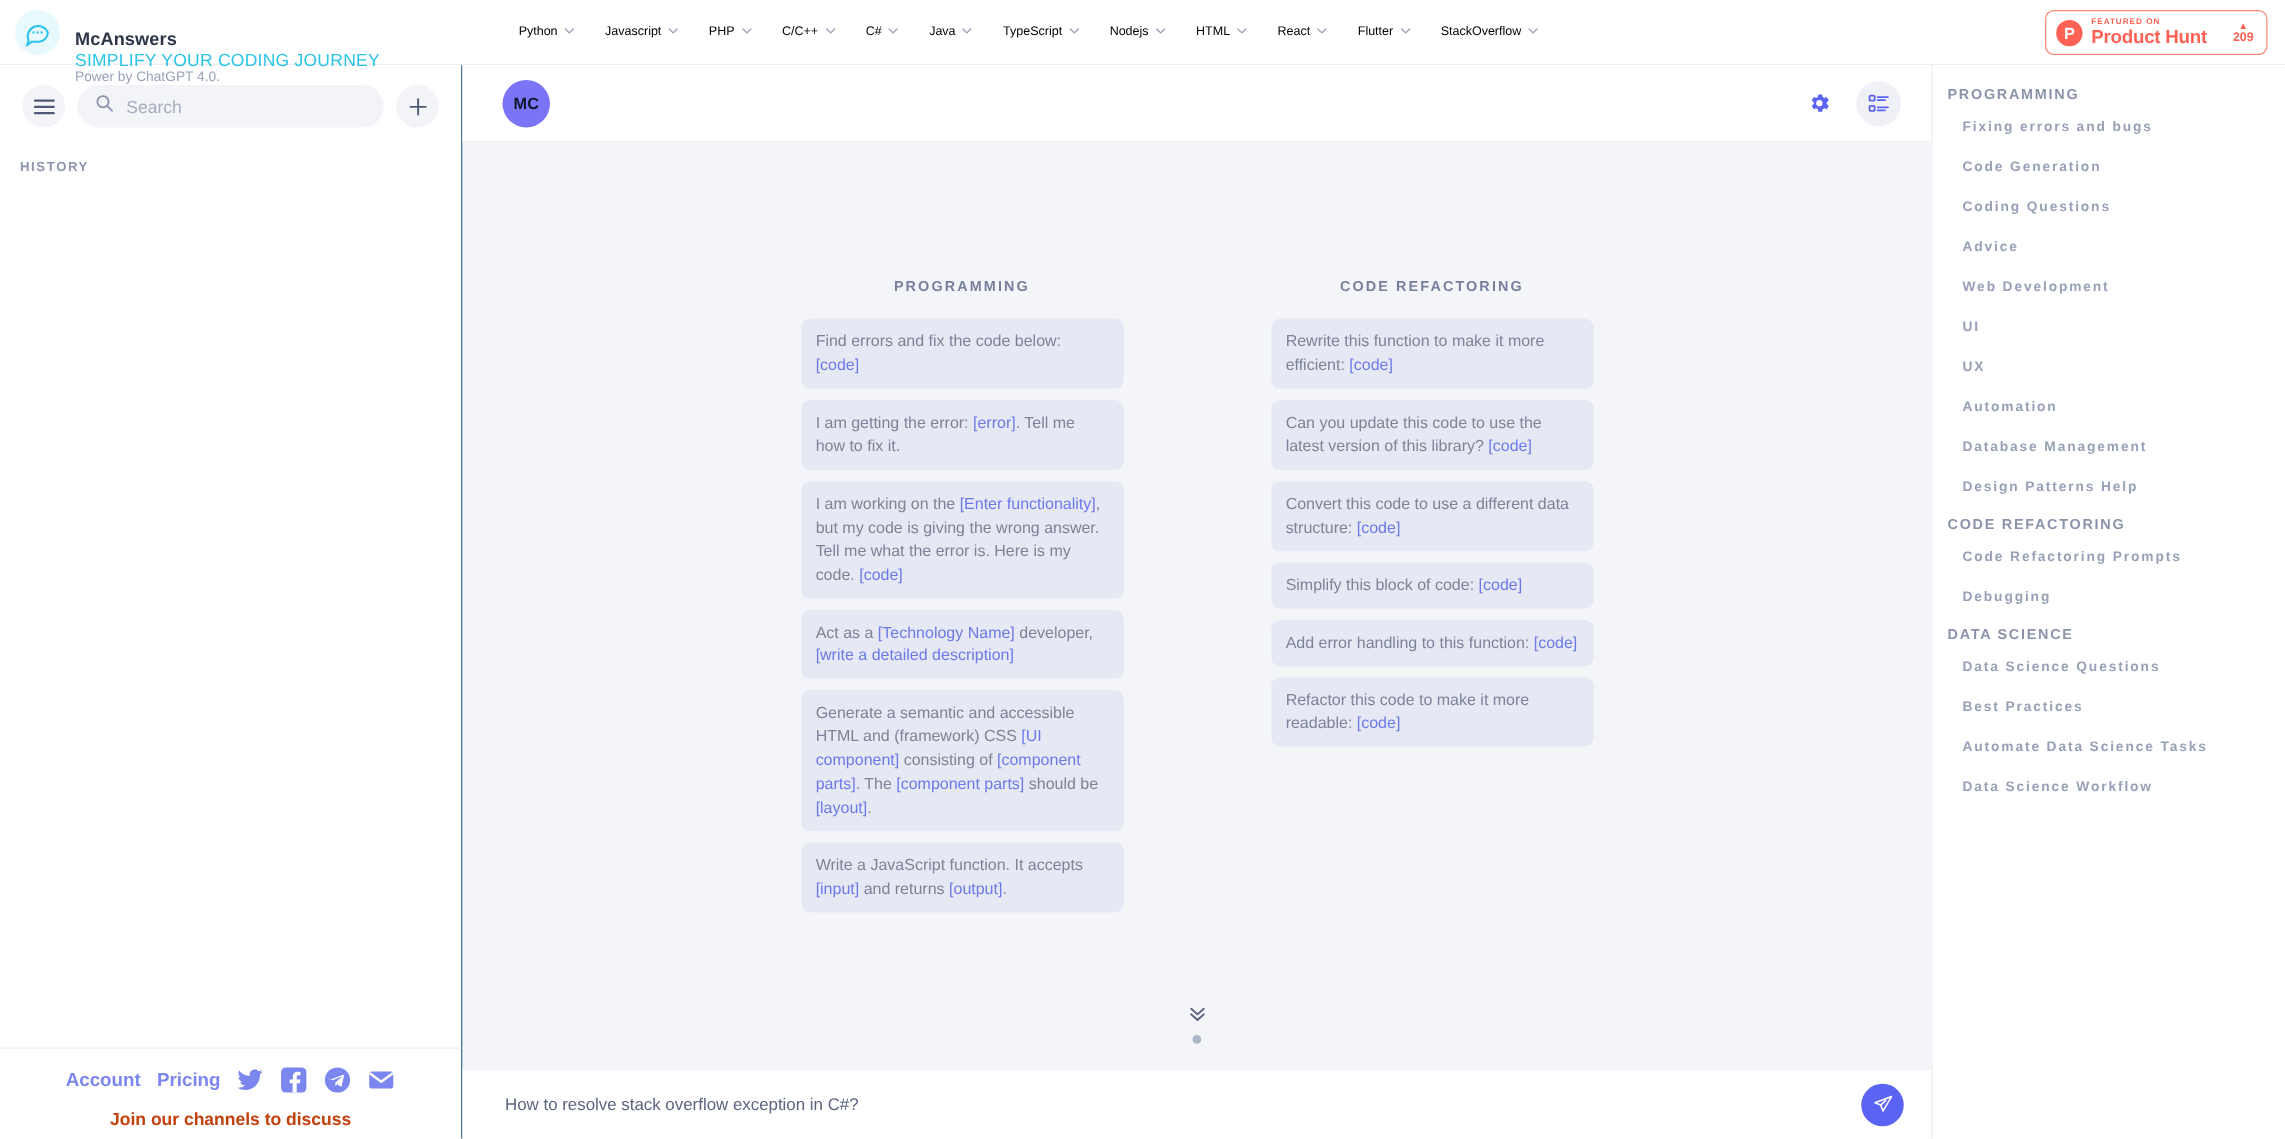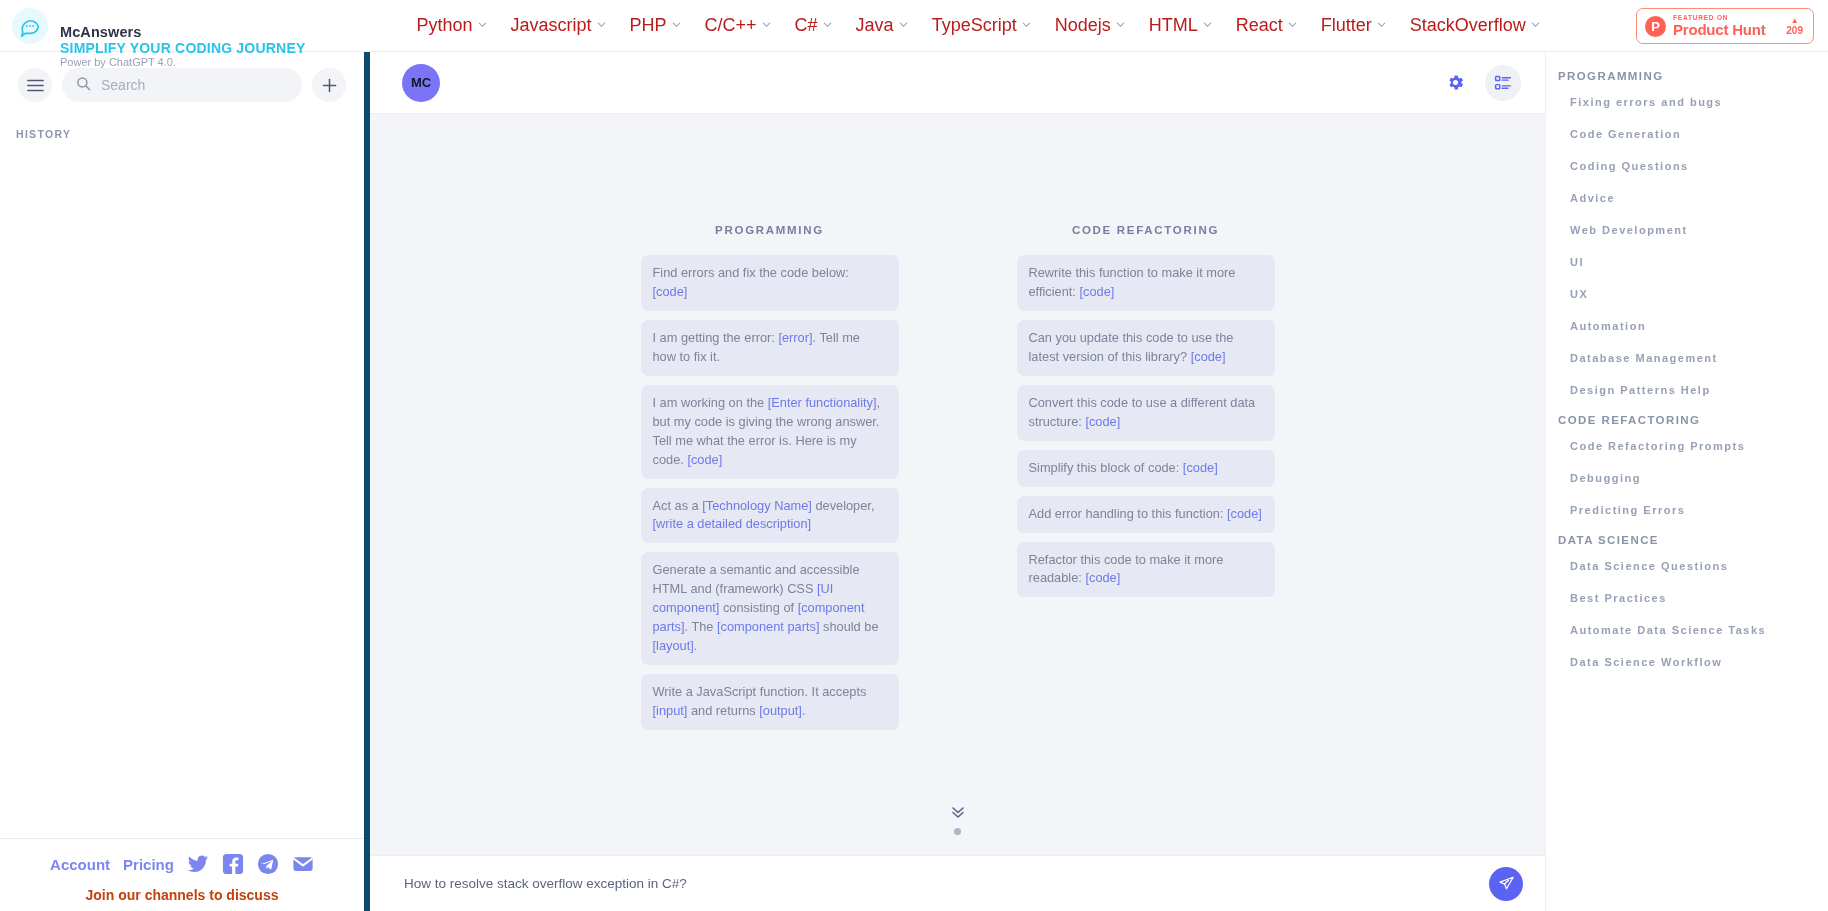--- a/index.html
+++ b/index.html
@@ -22,27 +22,27 @@
   }
   .brand { display: flex; align-items: center; padding-left: 12px; }
   .brand-logo {
     width: 36px; height: 36px; border-radius: 50%;
     background: #e8f9fd; display: flex; align-items: center; justify-content: center;
     flex: 0 0 36px;
   }
   .bubble-svg { display: block; }
   .brand-text { margin-left: 12px; line-height: 1.08; margin-top: 43px; }
   .brand-name { font-size: 14.5px; font-weight: bold; color: #2e3548; letter-spacing: .1px; }
-  .brand-tag { font-size: 14px; color: #29c4e8; letter-spacing: .2px; margin-top: 1px; font-weight: bold; }
+  .brand-tag { font-size: 14px; color: #29c4e8; letter-spacing: .2px; margin-top: 1px; }
   .brand-sub { font-size: 11px; color: #9aa2b8; margin-top: 1px; }
 
   .nav { display: flex; align-items: center; margin-left: 100px; gap: 2px; }
   .nav-item {
     display: flex; align-items: center; gap: 5px;
-    font-size: 18px; color: #b91c1c;
+    font-size: 10px; color: #000000;
     padding: 6px 11px; border-radius: 6px; cursor: pointer; white-space: nowrap;
   }
   .caret { width: 9px; height: 9px; position: relative; top: -1px; }
   .caret svg { display: block; }
 
   .ph-badge {
     position: absolute; right: 14px; top: 8px;
     height: 36px; width: 178px;
     border: 1px solid #ff8a75; border-radius: 7px;
     background: #fff;
@@ -59,21 +59,21 @@
   .ph-votes { text-align: center; color: #ff6154; line-height: 1; flex: 0 0 auto; padding-right: 2px; }
   .ph-arrow { font-size: 8px; display: block; }
   .ph-count { font-size: 10px; font-weight: bold; display: block; margin-top: 1px; }
 
   
   .body-row { flex: 1 1 auto; display: flex; min-height: 0; }
 
   
   .left-sidebar {
     width: 370px; flex: 0 0 370px;
-    background: #fff; border-right: 6px solid #0c4a6e;
+    background: #fff; border-right: 1px solid #0c4a6e;
     display: flex; flex-direction: column; min-height: 0;
   }
   .ls-top { padding: 16px 18px 8px 18px; display: flex; align-items: center; gap: 10px; }
   .icon-round {
     width: 34px; height: 34px; border-radius: 50%; background: #f2f4f8;
     display: flex; align-items: center; justify-content: center; flex: 0 0 34px; cursor: pointer;
   }
   .search-box {
     flex: 1 1 auto; height: 34px; border-radius: 18px; background: #f2f4f8;
     display: flex; align-items: center; padding: 0 14px; gap: 10px; cursor: text;
@@ -437,21 +437,20 @@
           <div class="rs-item">UI</div>
           <div class="rs-item">UX</div>
           <div class="rs-item">Automation</div>
           <div class="rs-item">Database Management</div>
           <div class="rs-item">Design Patterns Help</div>
         </div>
         <div class="rs-group">
           <div class="rs-group-title">CODE REFACTORING</div>
           <div class="rs-item">Code Refactoring Prompts</div>
           <div class="rs-item">Debugging</div>
-          <div class="rs-item">Predicting Errors</div>
         </div>
         <div class="rs-group">
           <div class="rs-group-title">DATA SCIENCE</div>
           <div class="rs-item">Data Science Questions</div>
           <div class="rs-item">Best Practices</div>
           <div class="rs-item">Automate Data Science Tasks</div>
           <div class="rs-item">Data Science Workflow</div>
         </div>
       </div>
 

